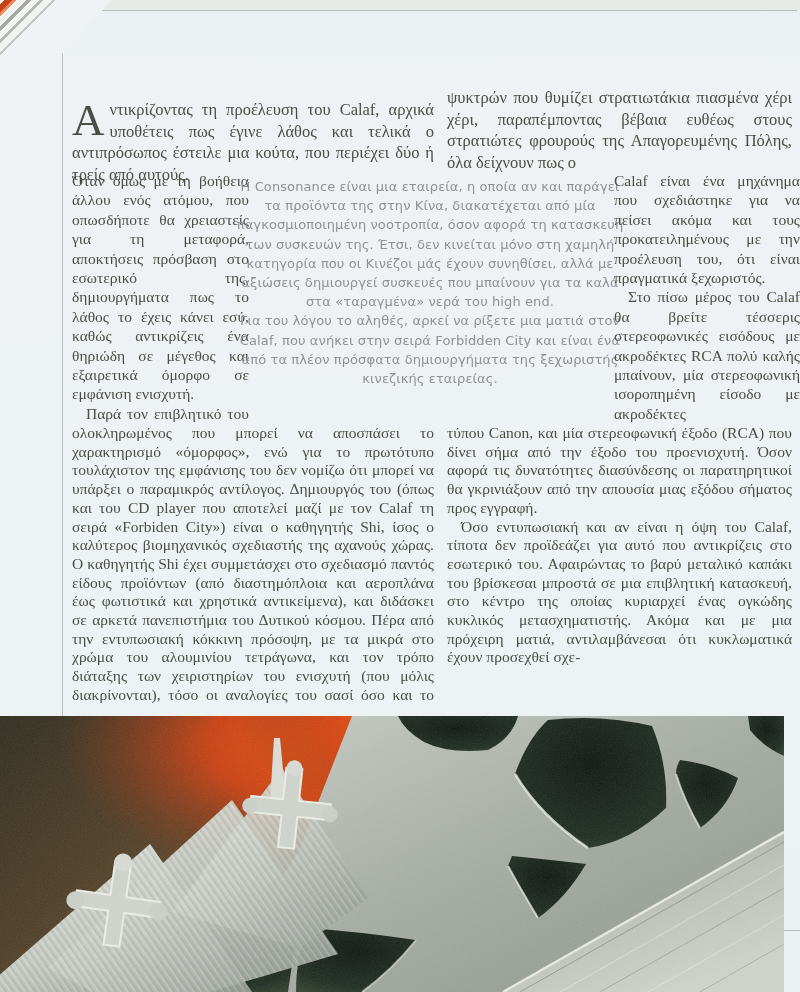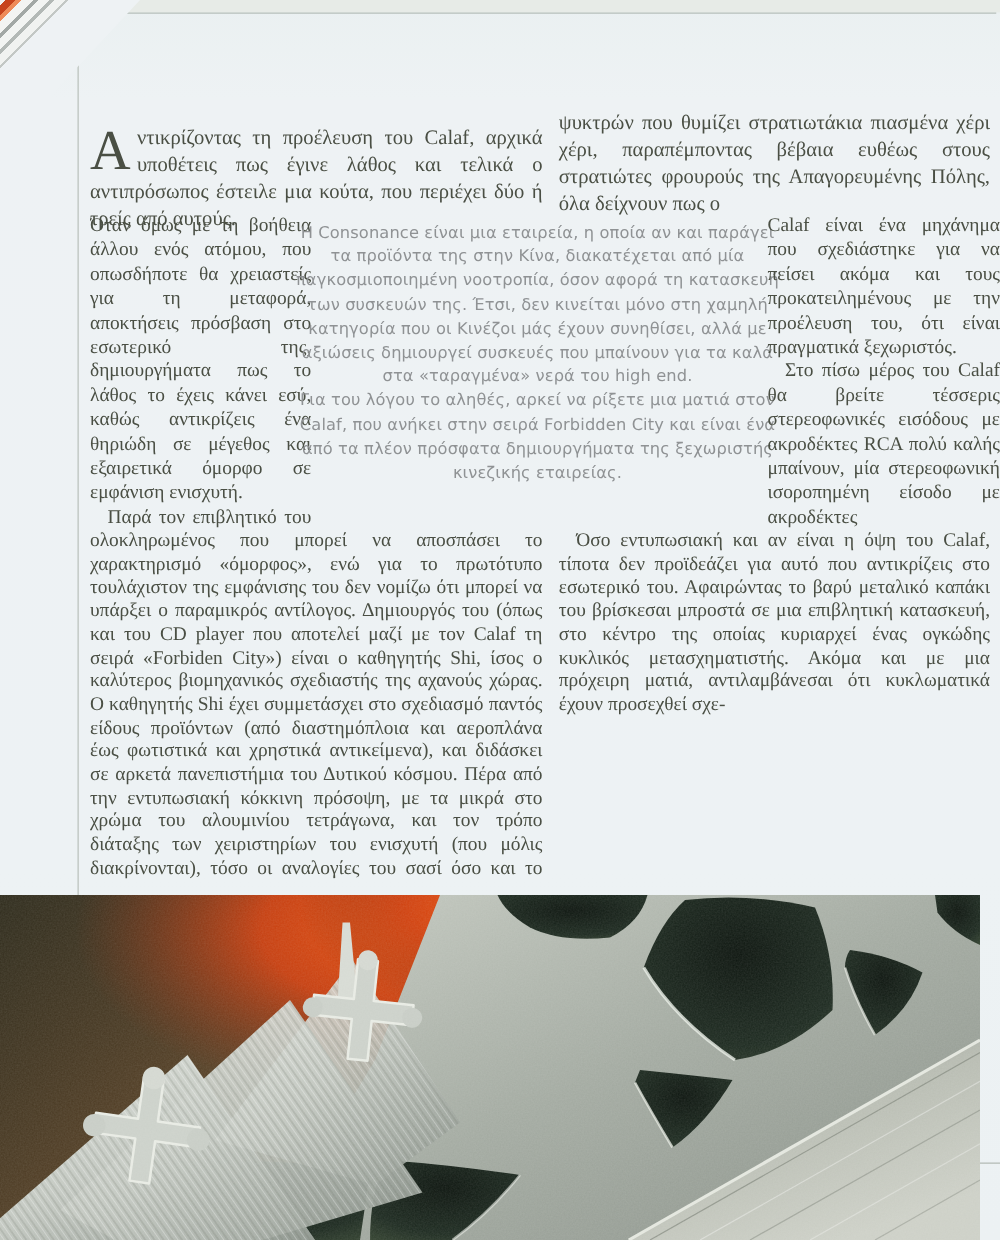--- a/index.html
+++ b/index.html
@@ -78,20 +78,21 @@
   <div class="serif" id="right-top">
     <p>ψυκτρών που θυμίζει στρατιωτάκια πιασμένα χέρι χέρι, παραπέμποντας βέβαια ευθέως στους στρατιώτες φρουρούς της Απαγορευμένης Πόλης, όλα δείχνουν πως ο</p>
   </div>
 
   <div class="serif" id="right-narrow">
     <p>Calaf είναι ένα μηχάνημα που σχεδιάστηκε για να πείσει ακόμα και τους προκατειλημένους με την προέλευση του, ότι είναι πραγματικά ξεχωριστός.</p>
     <p class="indent">Στο πίσω μέρος του Calaf θα βρείτε τέσσερις στερεοφωνικές εισόδους με ακροδέκτες RCA πολύ καλής μπαίνουν, μία στερεοφωνική ισοροπημένη είσοδο με ακροδέκτες</p>
   </div>
 
   <div class="serif" id="right-bottom">
+    <p>τύπου Canon, και μία στερεοφωνική έξοδο (RCA) που δίνει σήμα από την έξοδο του προενισχυτή. Όσον αφορά τις δυνατότητες διασύνδεσης οι παρατηρητικοί θα γκρινιάξουν από την απουσία μιας εξόδου σήματος προς εγγραφή.</p>
     <p class="indent">Όσο εντυπωσιακή και αν είναι η όψη του Calaf, τίποτα δεν προϊδεάζει για αυτό που αντικρίζεις στο εσωτερικό του. Αφαιρώντας το βαρύ μεταλικό καπάκι του βρίσκεσαι μπροστά σε μια επιβλητική κατασκευή, στο κέντρο της οποίας κυριαρχεί ένας ογκώδης κυκλικός μετασχηματιστής. Ακόμα και με μια πρόχειρη ματιά, αντιλαμβάνεσαι ότι κυκλωματικά έχουν προσεχθεί σχε-</p>
   </div>
 
   <div id="photo">
     <svg width="784" height="276" viewBox="0 0 784 276" xmlns="http://www.w3.org/2000/svg">
       <defs>
         <linearGradient id="bgG" x1="0" y1="0" x2="1" y2="0.35">
           <stop offset="0" stop-color="#2e2b1c"></stop>
           <stop offset="0.28" stop-color="#4e3c24"></stop>
           <stop offset="0.52" stop-color="#6a4c2c"></stop>

